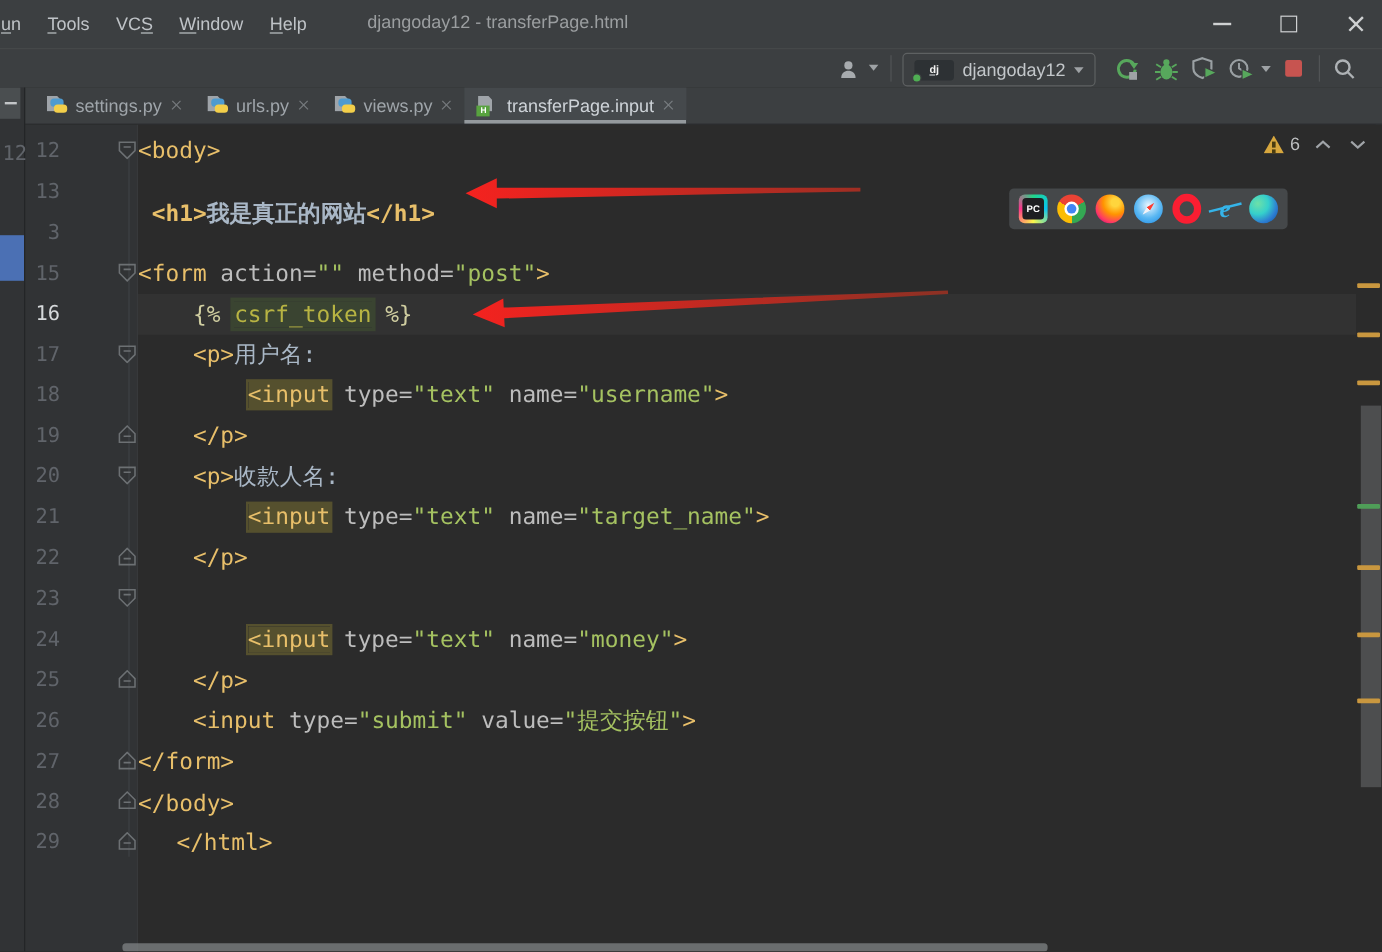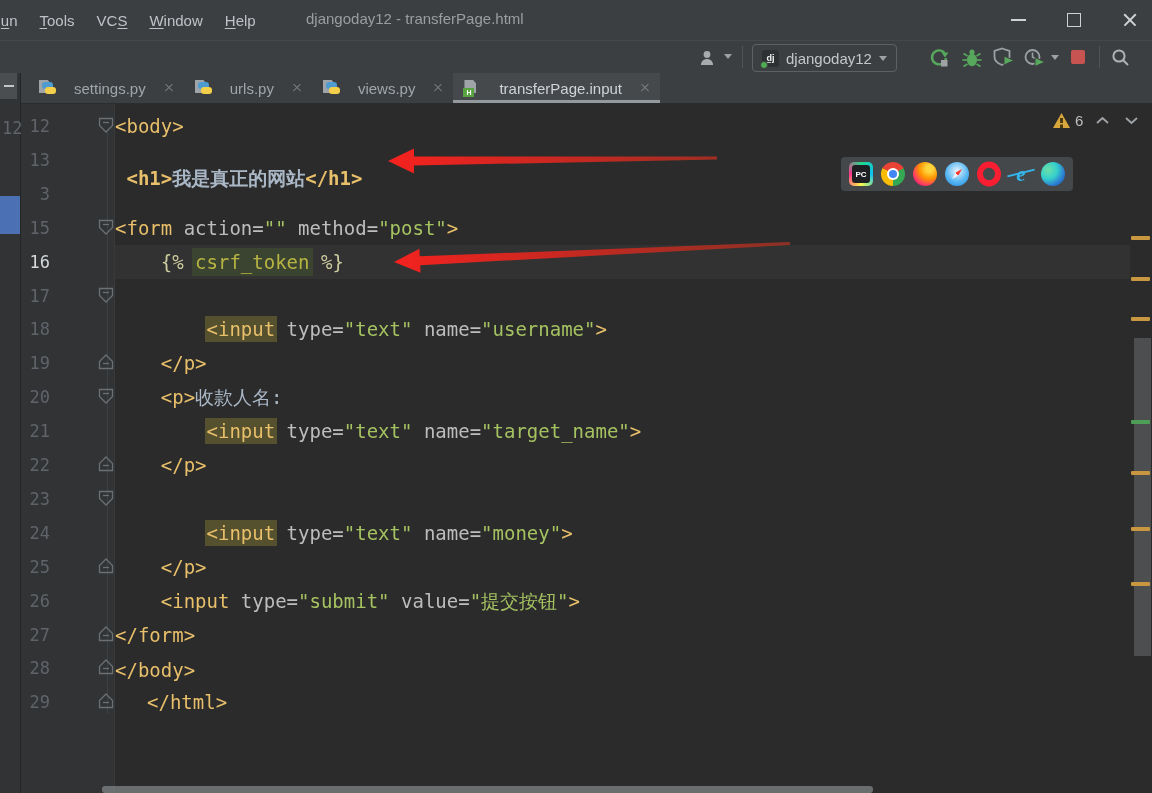--- a/index.html
+++ b/index.html
@@ -20,27 +20,27 @@
   .w-close{position:relative;width:16px;height:16px;}
   .w-close::before,.w-close::after{content:"";position:absolute;left:0;top:7px;width:16px;height:1.7px;background:#cfd1d2;}
   .w-close::before{transform:rotate(45deg);} .w-close::after{transform:rotate(-45deg);}
   
   .toolbar{position:absolute;left:0;top:40px;width:1152px;height:33px;background:#3c3f41;border-top:1px solid #454849;box-sizing:border-box;}
   .toolbar .abs{position:absolute;}
   .tsep{width:1px;height:22px;background:#515456;top:5px;}
   .caret{width:0;height:0;border-left:4.5px solid transparent;border-right:4.5px solid transparent;border-top:5px solid #9ea2a5;}
   .runconfig{left:752px;top:3px;height:26px;display:flex;align-items:center;gap:7px;padding:0 9px;
              border:1px solid #5e6162;border-radius:4px;color:#c3c7ca;font-size:15px;}
-  .dj-ico{position:relative;width:17px;height:17px;background:#2d3134;border-radius:3px;display:flex;align-items:center;justify-content:center;text-decoration:underline;}
+  .dj-ico{position:relative;width:33px;height:17px;background:#2d3134;border-radius:3px;display:flex;align-items:center;justify-content:center;text-decoration:underline;}
   .dj-ico i{font-style:normal;font-weight:bold;font-size:9px;color:#f2f2f2;}
   .dj-dot{position:absolute;left:-2px;bottom:-2px;width:6px;height:6px;border-radius:50%;background:#4fae53;border:1px solid #3c3f41;}
   
   .tabbar{position:absolute;left:0;top:73px;width:1152px;height:31px;background:#3c3f41;display:flex;align-items:stretch;
           padding-left:28px;box-sizing:border-box;border-bottom:1px solid #2a2c2e;}
-  .tab{display:flex;align-items:center;gap:18px;padding:0 10px;font-size:15px;color:#9fa5aa;text-align:right;}
+  .tab{display:flex;align-items:center;gap:7px;padding:0 10px;font-size:15px;color:#9fa5aa;text-align:right;}
   .tab.active{background:#45494c;color:#ced3d8;box-shadow:inset 0 -3px 0 #94999d;}
   .tab-close{position:relative;width:10px;height:10px;opacity:.75;}
   .tab-close::before,.tab-close::after{content:"";position:absolute;left:0;top:4.2px;width:10px;height:1.4px;background:#8a8f93;}
   .tab-close::before{transform:rotate(45deg);} .tab-close::after{transform:rotate(-45deg);}
   .ico{position:relative;width:18px;height:16px;flex:0 0 auto;}
   .ico .pg{position:absolute;left:1px;top:0;width:12px;height:13px;background:#9fa4a9;
            clip-path:polygon(0 0,72% 0,100% 28%,100% 100%,0 100%);}
   .py-b{position:absolute;left:4px;top:2px;width:11px;height:7px;background:#4e9bd0;border-radius:3px;}
   .py-y{position:absolute;left:7px;top:7px;width:11px;height:7px;background:#f3cf4a;border-radius:3px;}
   .hbadge{position:absolute;left:0;bottom:-1px;width:11px;height:9px;background:#58a33f;color:#fff;
@@ -244,20 +244,21 @@
       </svg></div>
     <div class="crow" style="top: 106.7px;"><span class="tk-tag">&lt;form</span><span class="tk-atr"> action=</span><span class="tk-str">""</span><span class="tk-atr"> method=</span><span class="tk-str">"post"</span><span class="tk-tag">&gt;</span></div>
     <div class="row-hl" style="top: 140.6px;"></div>
     <div class="lnum cur" style="top: 140.6px;">16</div>
     <div class="crow" style="top: 140.6px;"><span class="tk-pln">    </span><span class="tk-brc">{%</span><span class="tk-pln"> </span><span class="tk-dj">csrf_token</span><span class="tk-pln"> </span><span class="tk-brc">%}</span></div>
     <div class="lnum" style="top: 174.5px;">17</div>
     <div class="fold" style="top: 182.5px;"><svg width="16" height="16" viewBox="0 0 16 16">
         <polygon points="1.5,1.5 14.5,1.5 14.5,8.5 8,15 1.5,8.5" fill="none" stroke="#6c7073" stroke-width="1.3"></polygon>
         <line x1="5" y1="5.5" x2="11" y2="5.5" stroke="#6c7073" stroke-width="1.3"></line>
       </svg></div>
+    <div class="crow" style="top: 174.5px;"><span class="tk-pln">    </span><span class="tk-tag">&lt;p&gt;</span><span class="tk-pln">用户名:</span></div>
     <div class="lnum" style="top: 208.4px;">18</div>
     <div class="crow" style="top: 208.4px;"><span class="tk-pln">        </span><span class="tk-taghl">&lt;input</span><span class="tk-atr"> type=</span><span class="tk-str">"text"</span><span class="tk-atr"> name=</span><span class="tk-str">"username"</span><span class="tk-tag">&gt;</span></div>
     <div class="lnum" style="top: 242.3px;">19</div>
     <div class="fold" style="top: 250.3px;"><svg width="16" height="16" viewBox="0 0 16 16">
         <polygon points="1.5,14.5 1.5,7.5 8,1 14.5,7.5 14.5,14.5" fill="none" stroke="#6c7073" stroke-width="1.3"></polygon>
         <line x1="5" y1="9.5" x2="11" y2="9.5" stroke="#6c7073" stroke-width="1.3"></line>
       </svg></div>
     <div class="crow" style="top: 242.3px;"><span class="tk-pln">    </span><span class="tk-tag">&lt;/p&gt;</span></div>
     <div class="lnum" style="top: 276.2px;">20</div>
     <div class="fold" style="top: 284.2px;"><svg width="16" height="16" viewBox="0 0 16 16">

